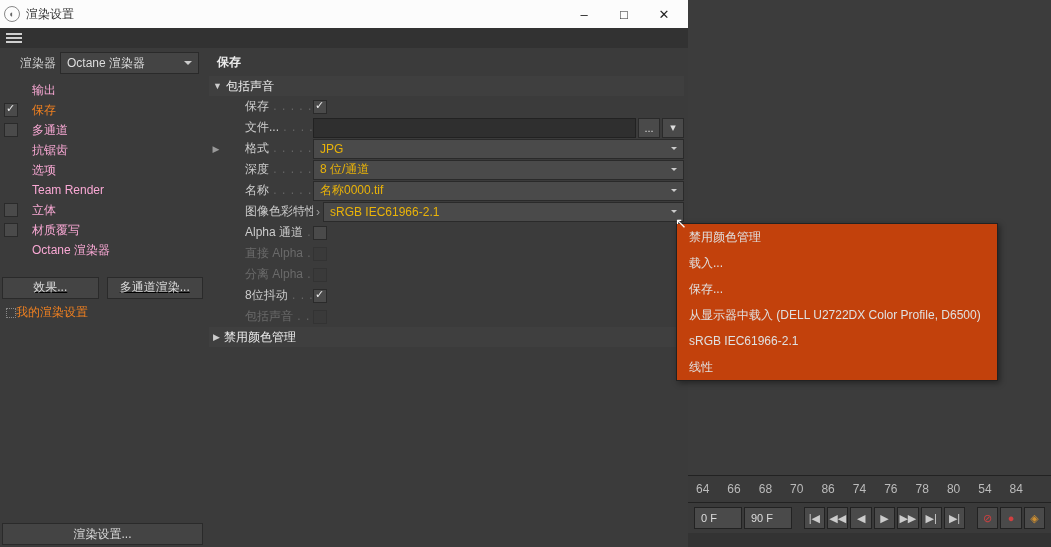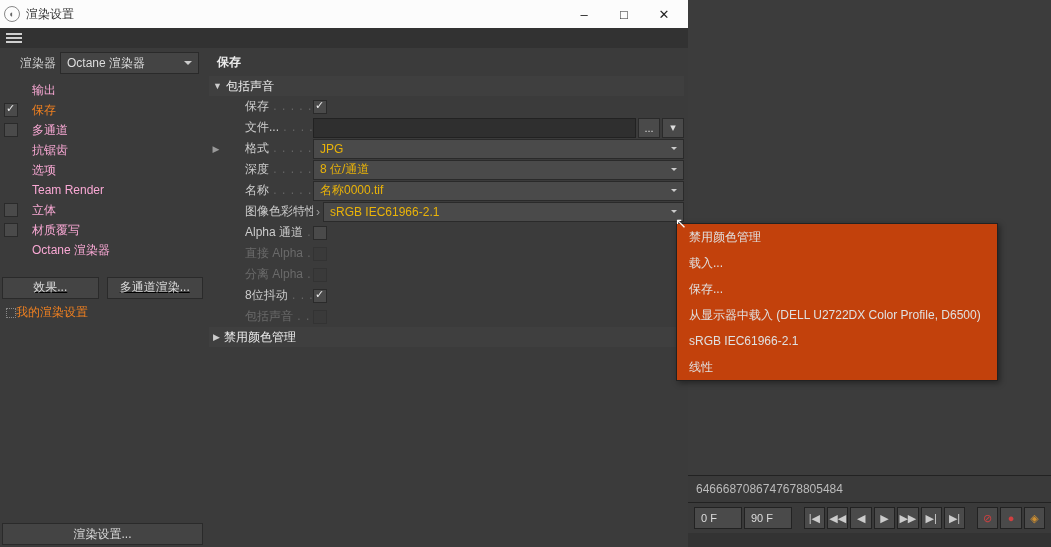--- a/index.html
+++ b/index.html
@@ -57,21 +57,21 @@
   .dropdown::after{content:"";position:absolute;right:6px;top:7px;border:3px solid transparent;border-top-color:#ccc;}
   .row .expand-tri{width:14px;display:flex;justify-content:center;color:#999;font-size:9px;}
 
   
   .ctx{position:absolute;left:676px;top:223px;width:322px;background:#c2410c;border:1px solid #222;box-shadow:2px 2px 6px rgba(0,0,0,.4);}
   .ctx-item{height:26px;display:flex;align-items:center;padding:0 12px;color:#e0e0e0;}
   .cursor{position:absolute;left:675px;top:215px;color:#fff;font-size:14px;pointer-events:none;}
 
   
   .timeline{position:absolute;left:688px;right:0;bottom:0;height:72px;background:#3a3a3a;}
-  .ruler{height:28px;border-top:1px solid #222;border-bottom:1px solid #222;display:flex;align-items:center;padding-left:8px;color:#bbb;font-size:11px;}
+  .ruler{height:28px;border-top:1px solid #222;border-bottom:1px solid #222;display:flex;align-items:center;padding-left:8px;color:#bbb;gap:18px;font-size:11px;}
   .tctrls{height:30px;display:flex;align-items:center;padding:0 6px;gap:2px;}
   .frame-box{height:22px;background:#4a4a4a;border:1px solid #222;color:#ddd;padding:4px 6px;display:flex;align-items:center;min-width:48px;font-size:11px;}
   .pbtn{width:22px;height:22px;background:#4a4a4a;border:1px solid #222;color:#ccc;display:flex;align-items:center;justify-content:center;font-size:11px;}
   .pbtn.rec{color:#d04040;}
   .pbtn.key{color:#d09030;}
   .status{height:14px;background:#333;}
 </style>
 </head>
 <body>
 

